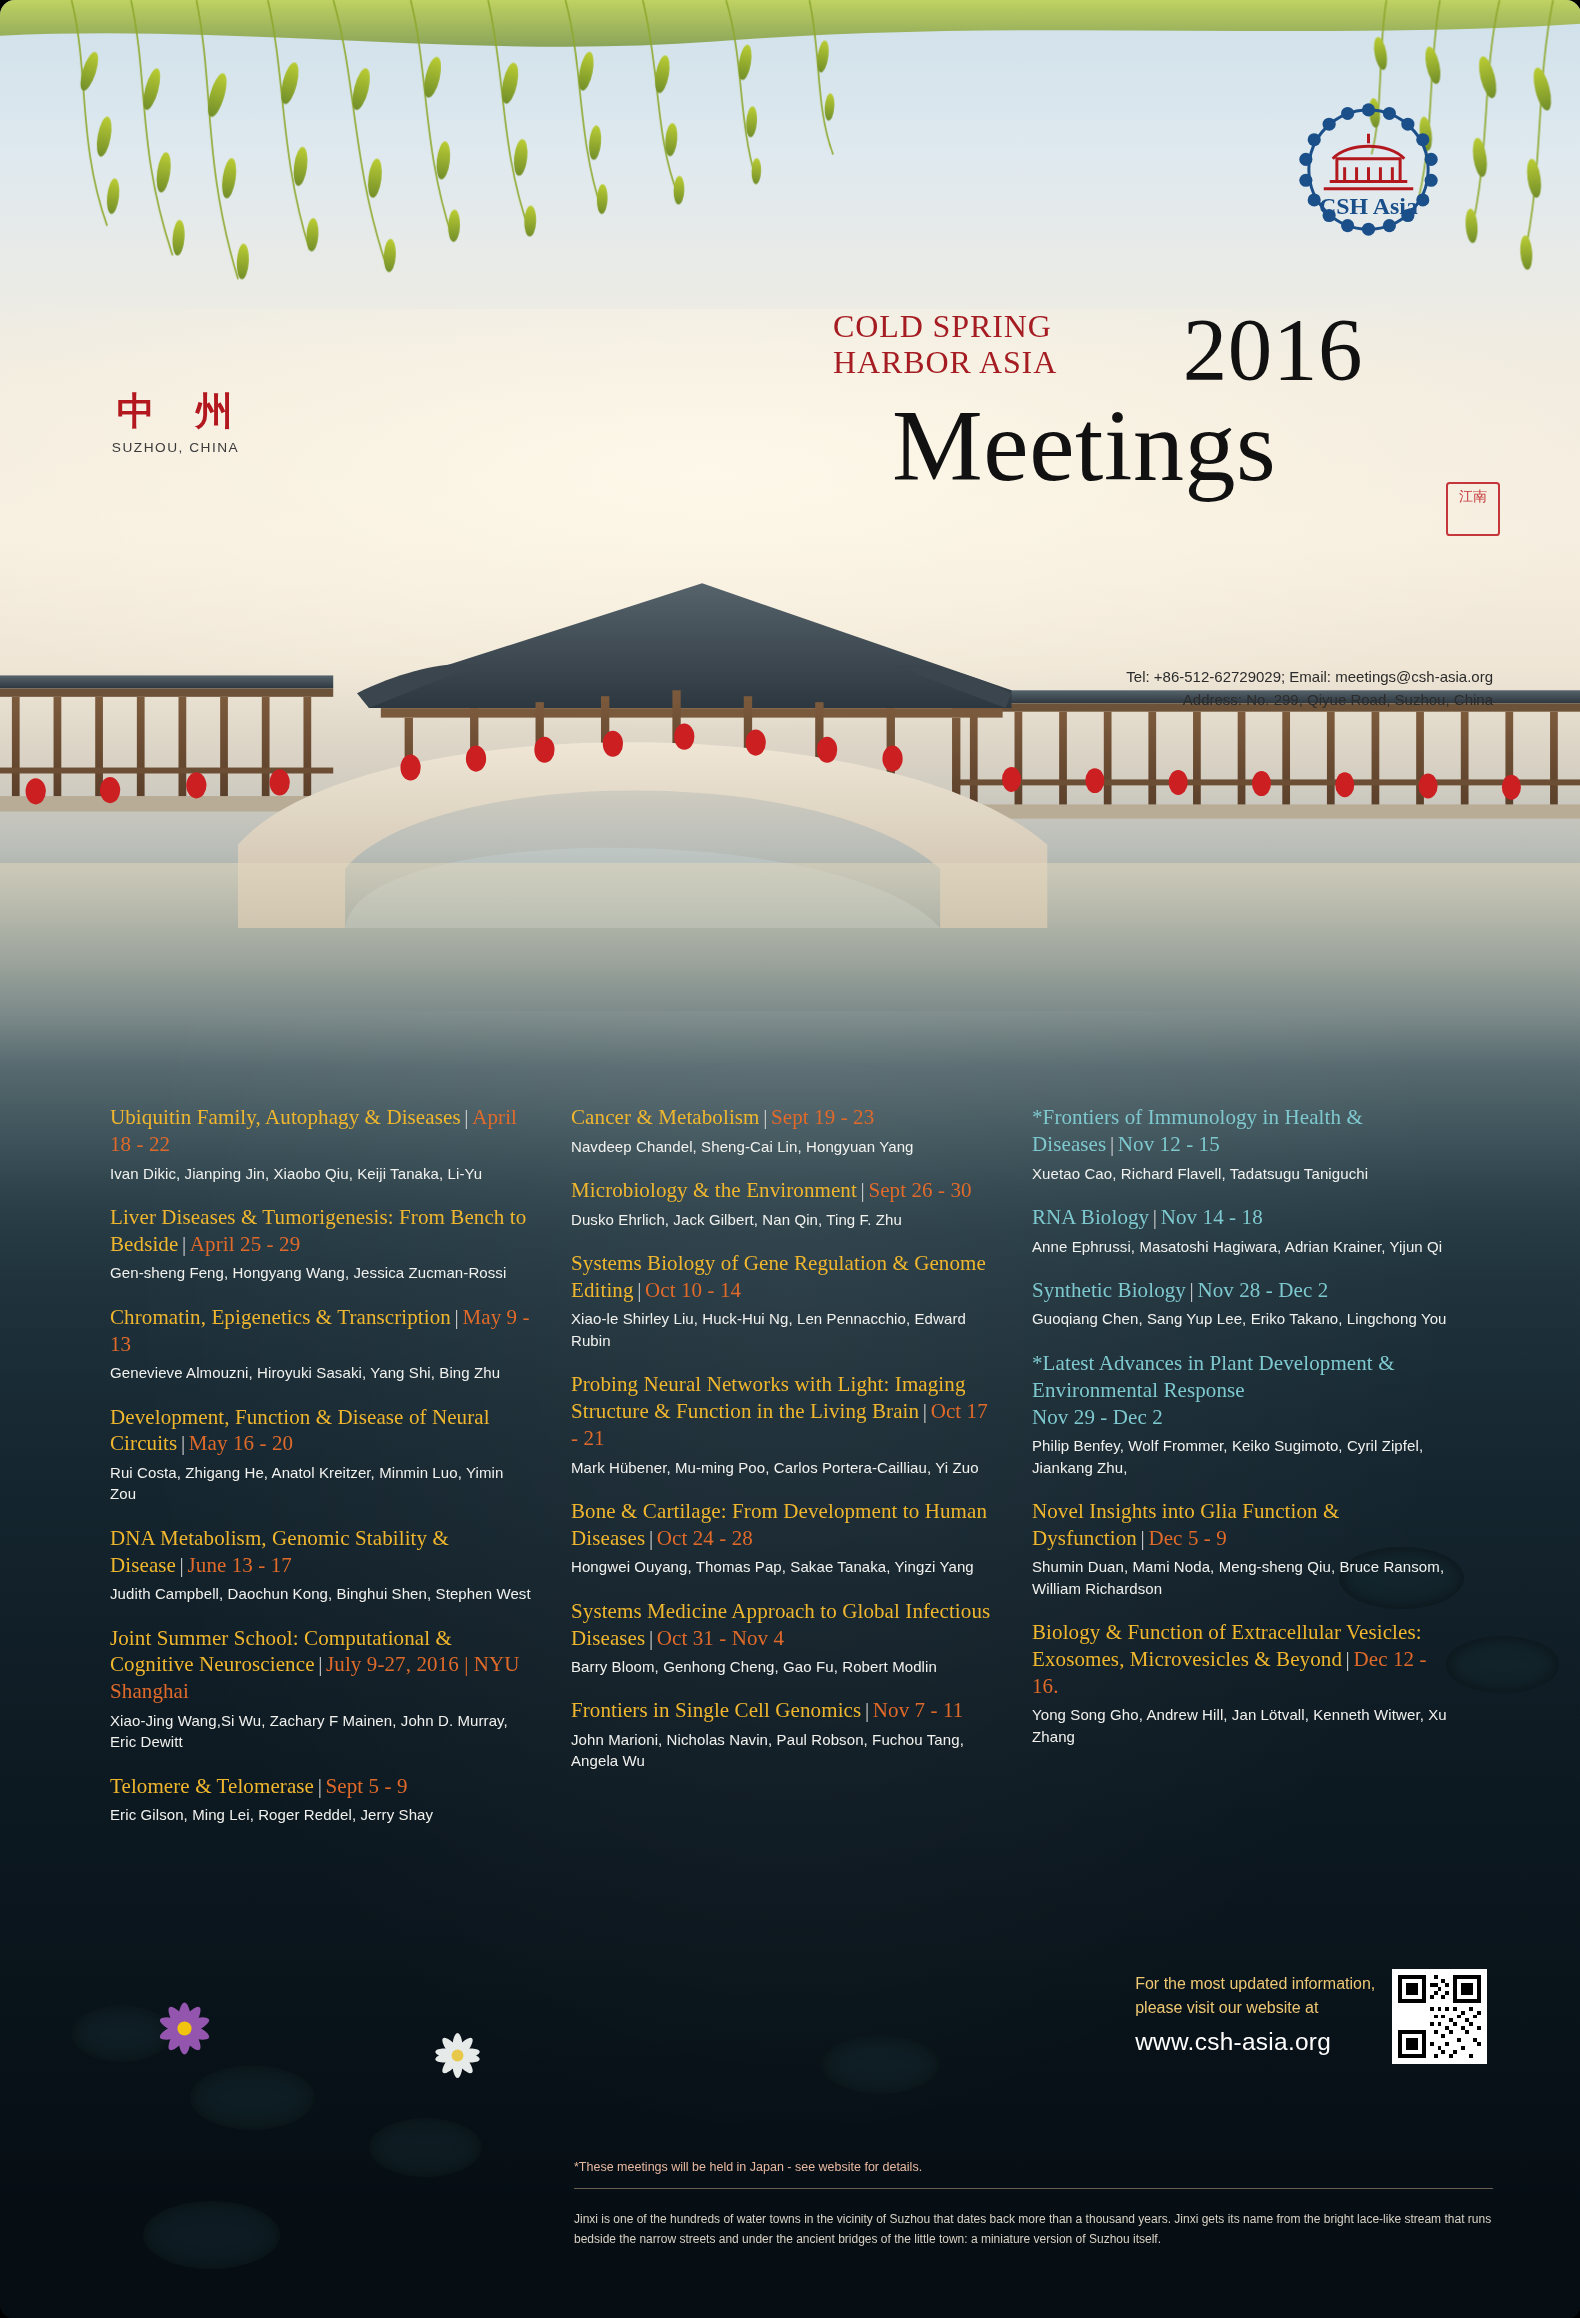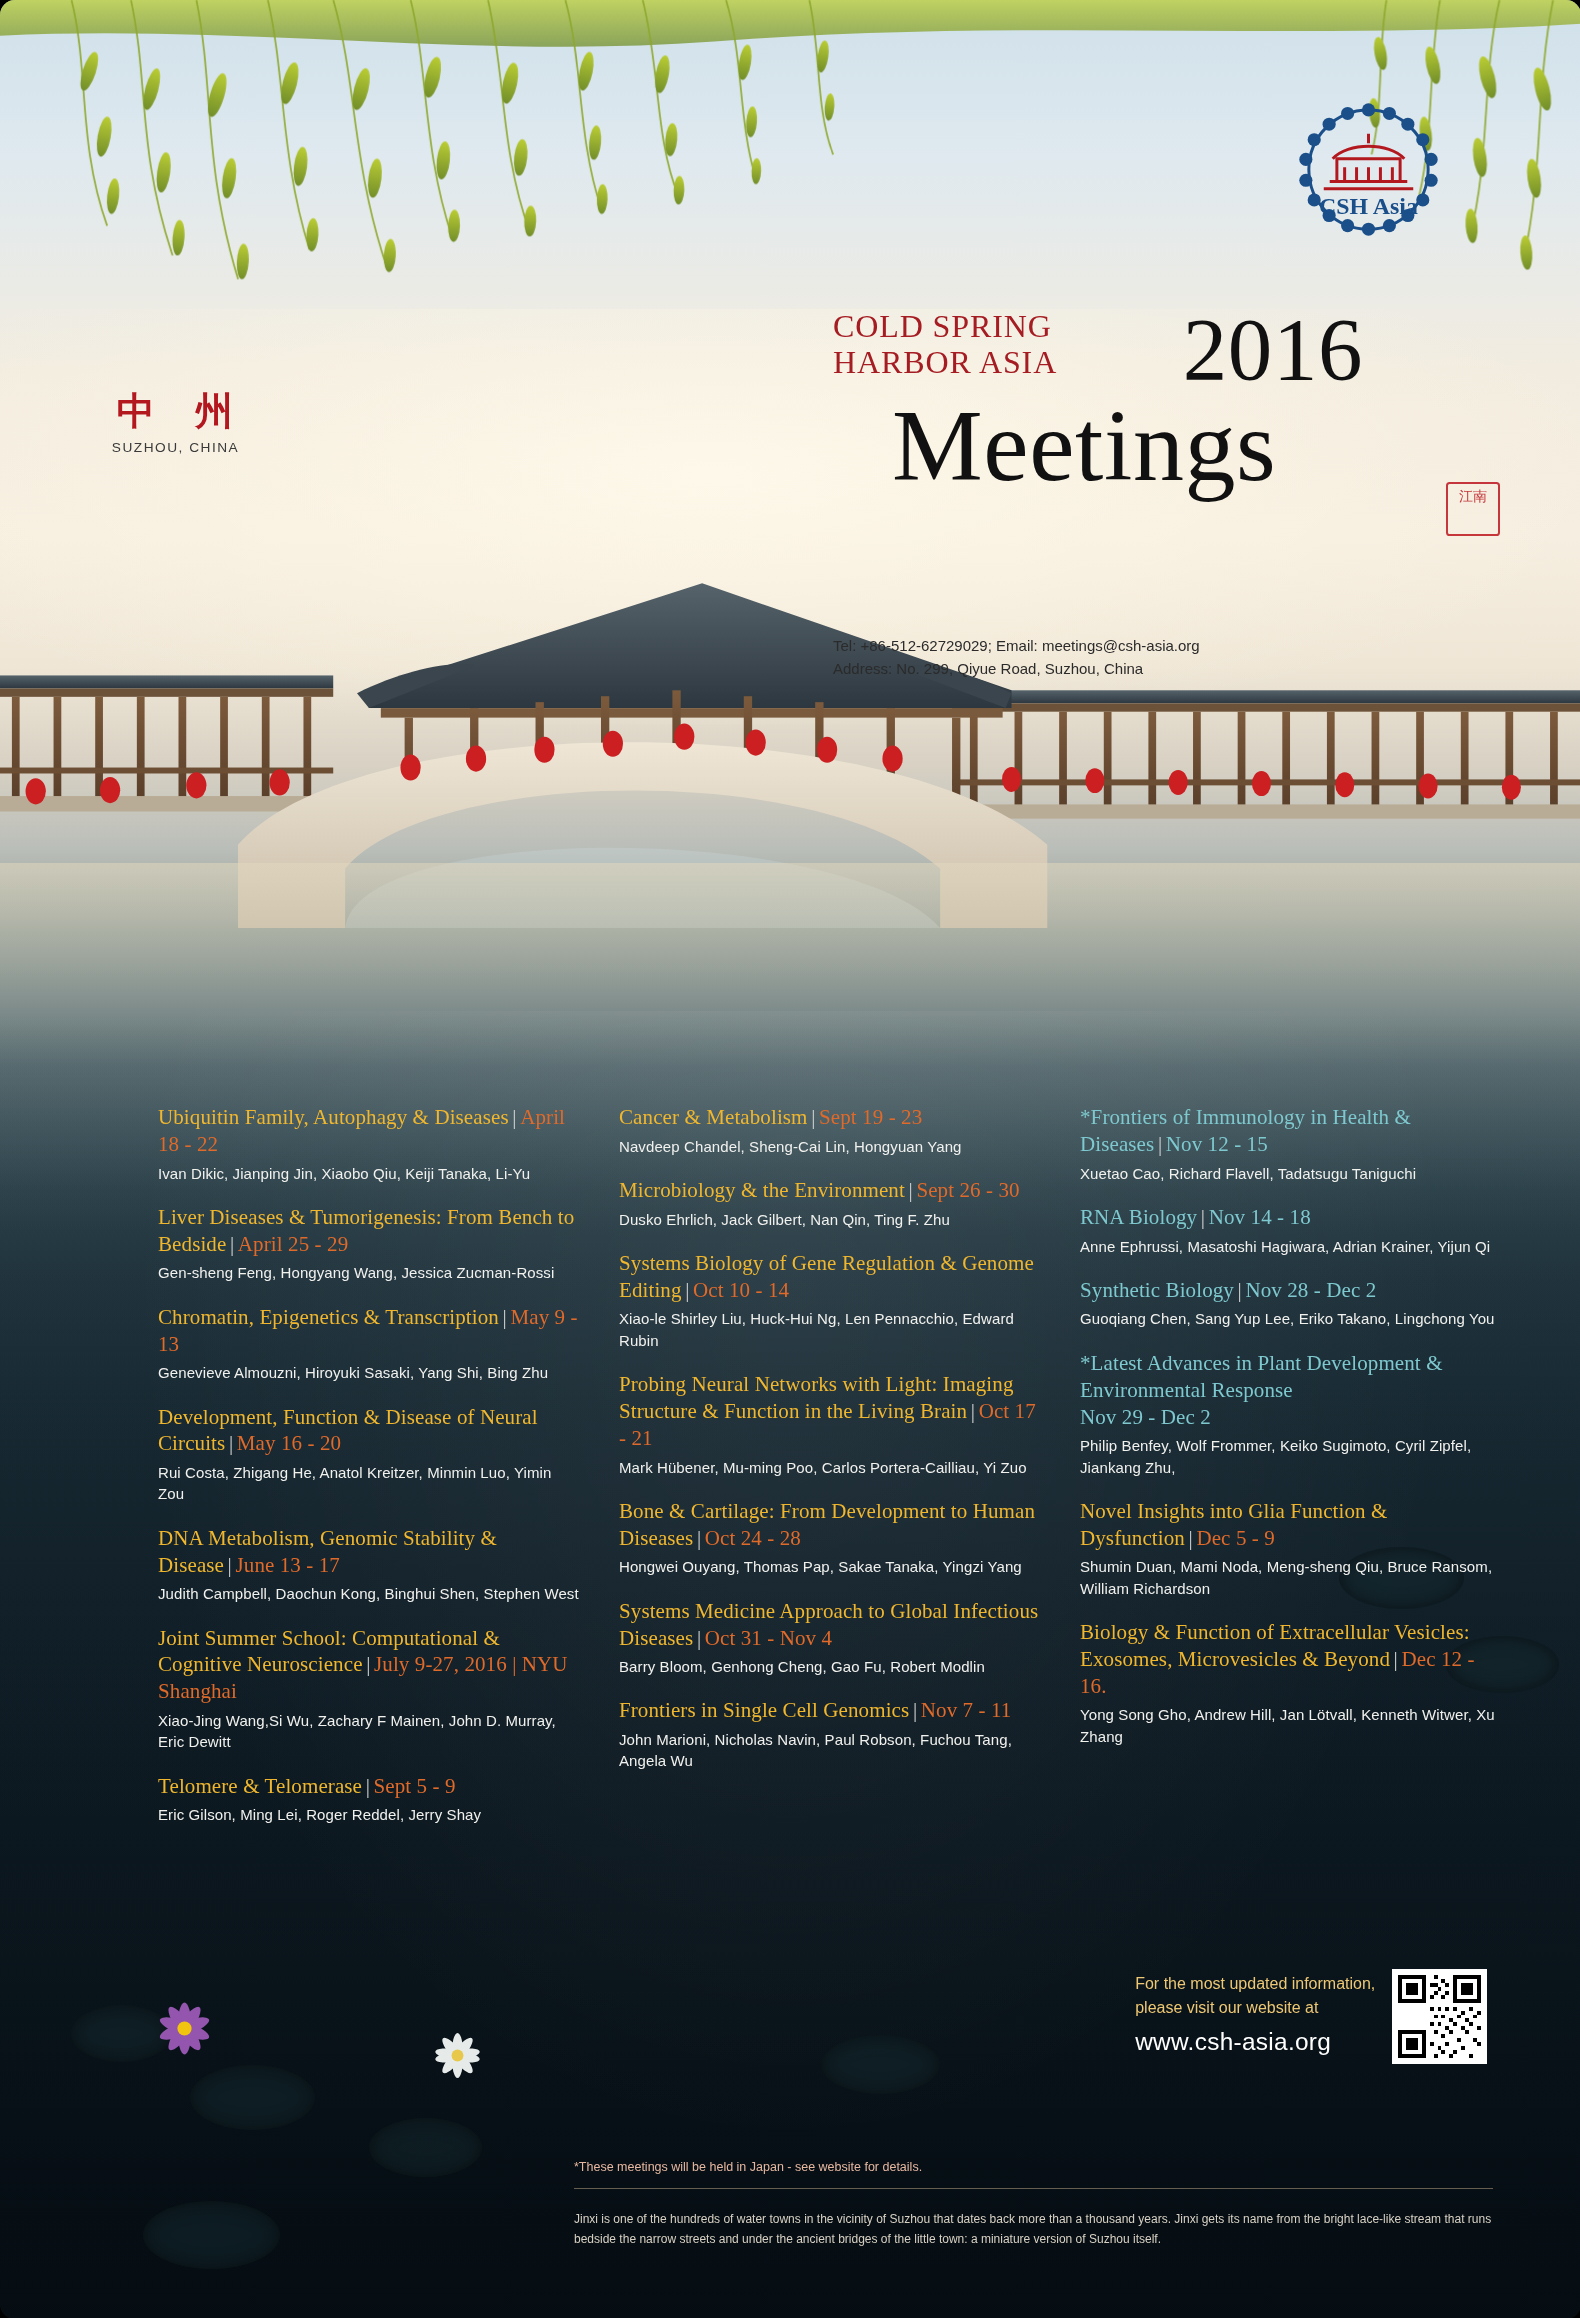--- a/index.html
+++ b/index.html
@@ -149,35 +149,35 @@
     color: #111;
     font-family: "Liberation Serif", serif;
     font-size: 102px;
     line-height: 1;
     margin-top: 3.6px;
     margin-left: 59px;
     letter-spacing: 0.6px;
   }
   .contact {
     position: absolute;
-    left: 833px; top: 634px;
+    left: 833px; top: 665px;
     width: 660px;
+    text-align: right;
     color: #2b2b2b;
     font-size: 15px;
     line-height: 1.55;
   }
 
   
   .columns {
     position: absolute;
     left: 110px; top: 1104px;
     width: 1374px;
     display: flex;
     gap: 39px;
-    margin-left: 48px;
   }
   .col { width: 422px; }
   .meeting { margin-bottom: 20px; }
   .m-title {
     font-family: "Liberation Serif", serif;
     font-size: 21px;
     line-height: 1.28;
     color: #f0b72e;
     letter-spacing: 0.1px;
   }

